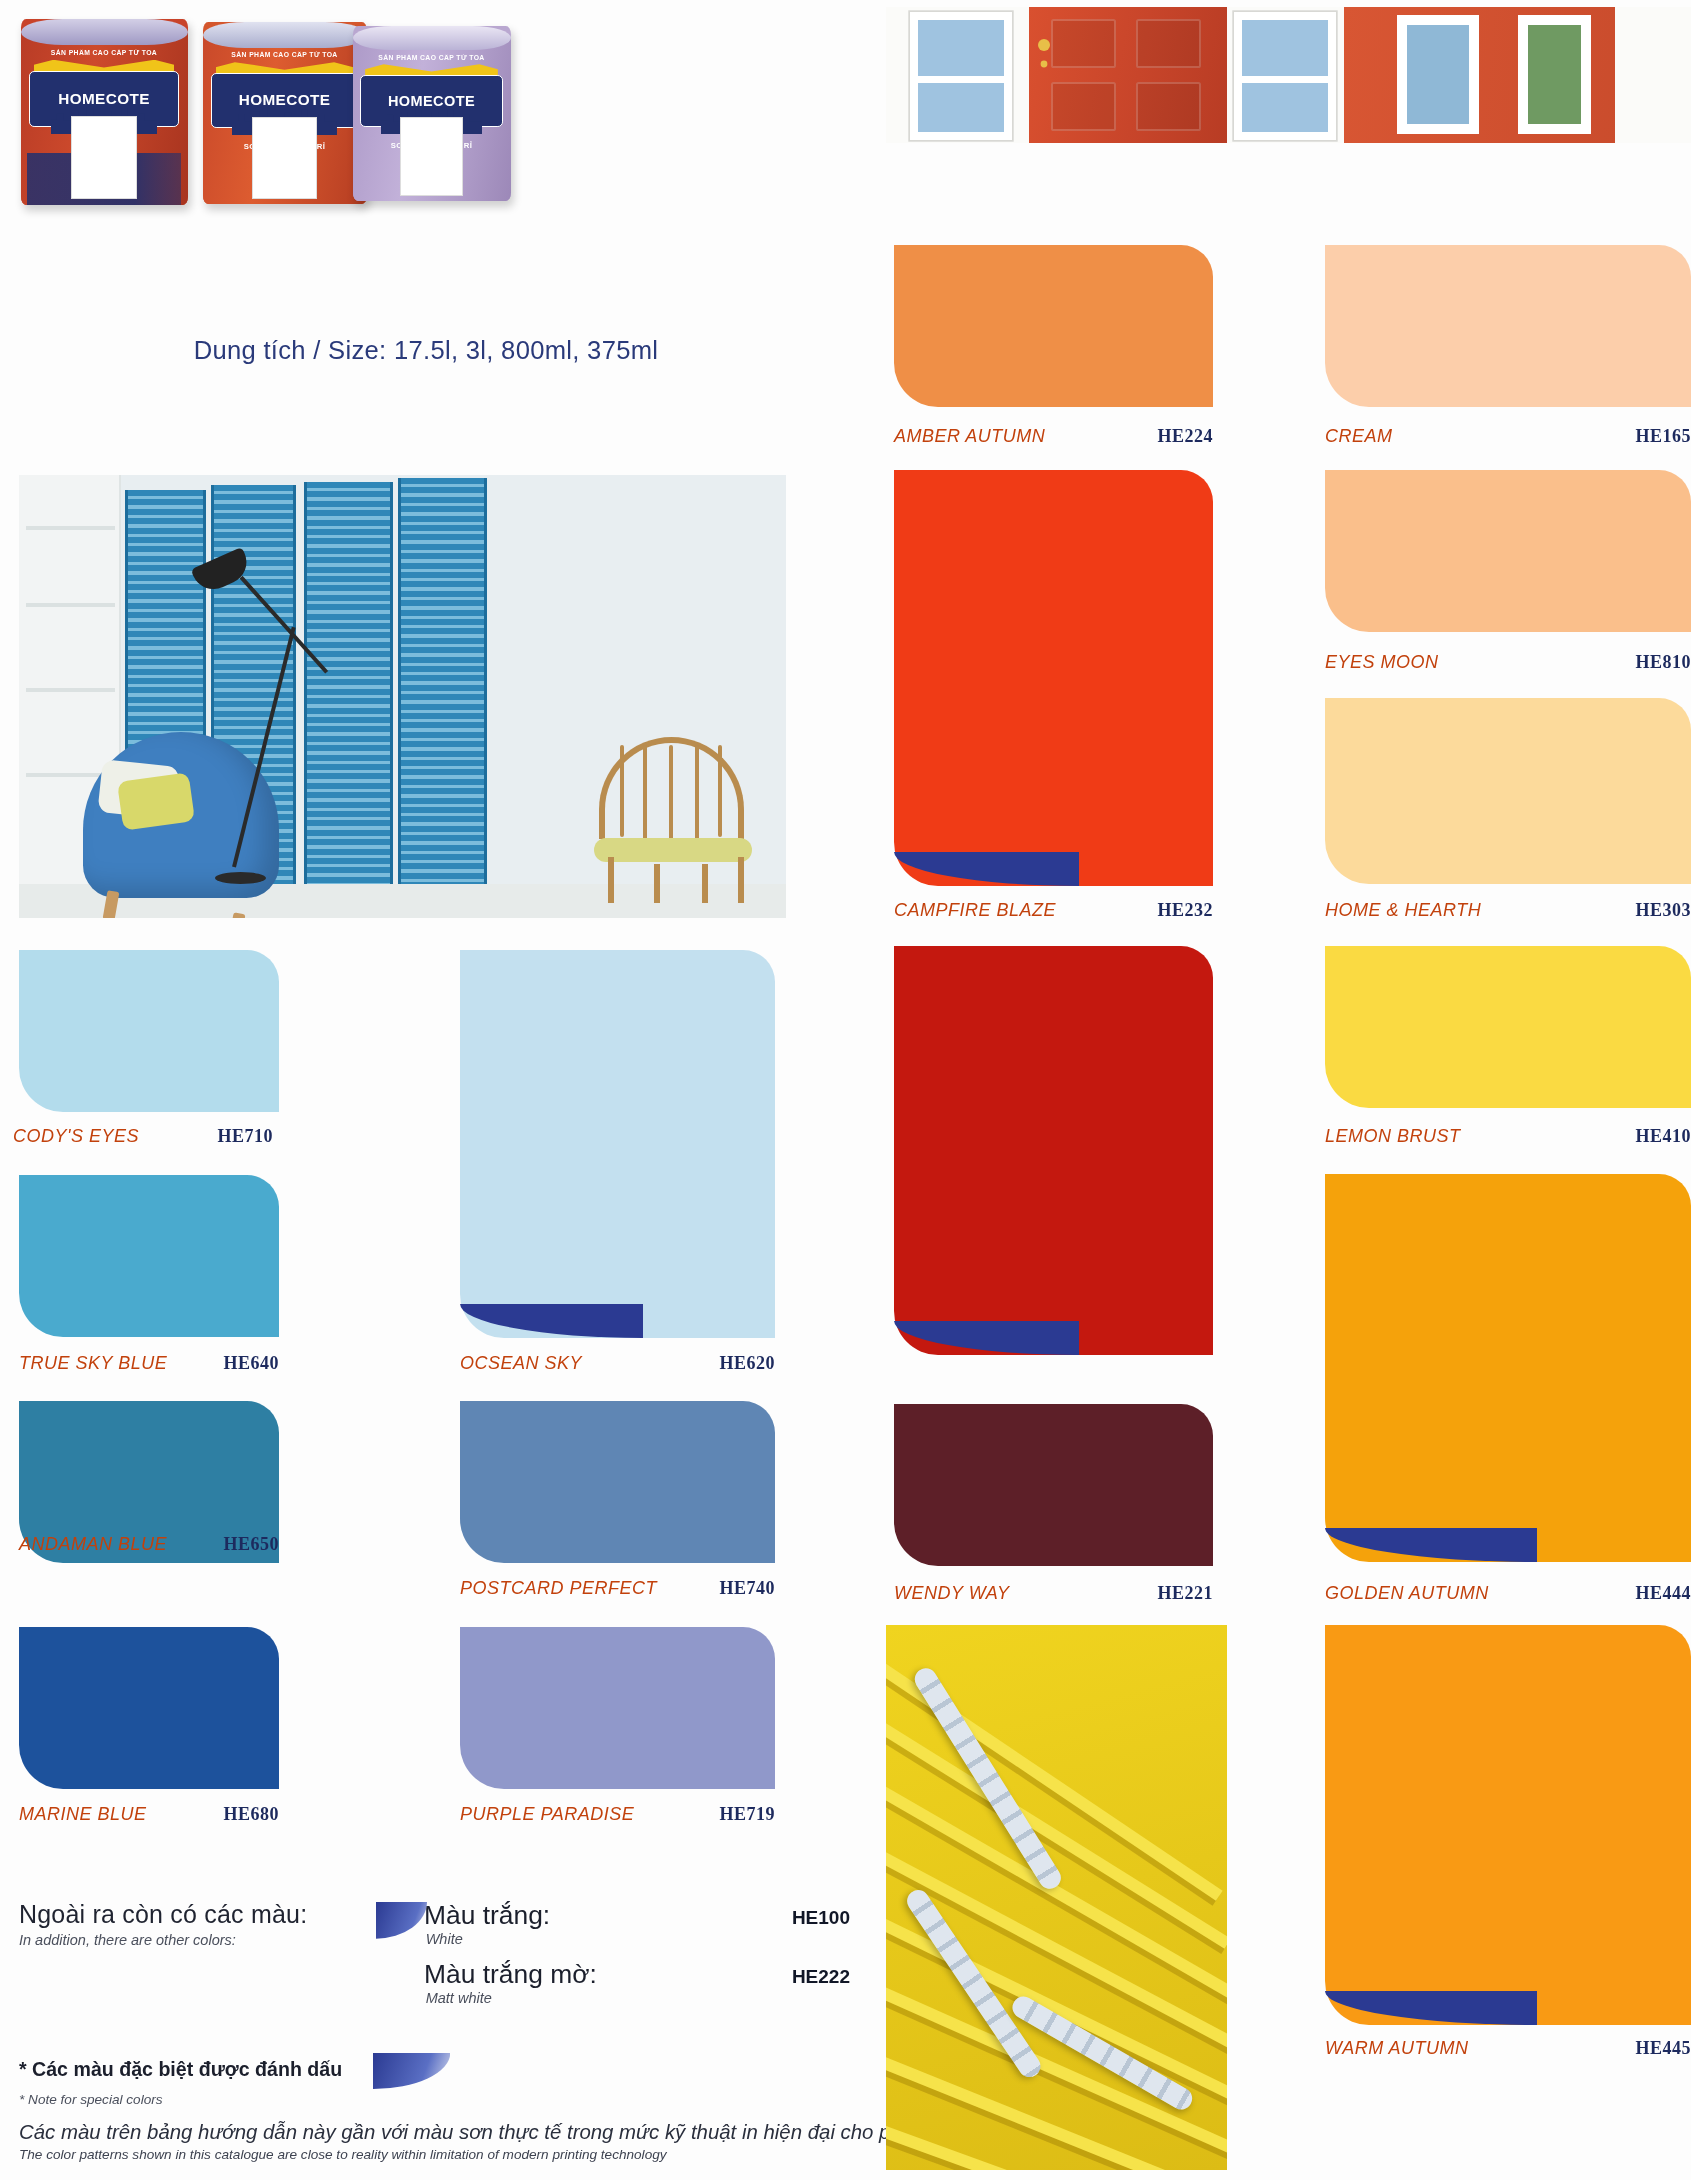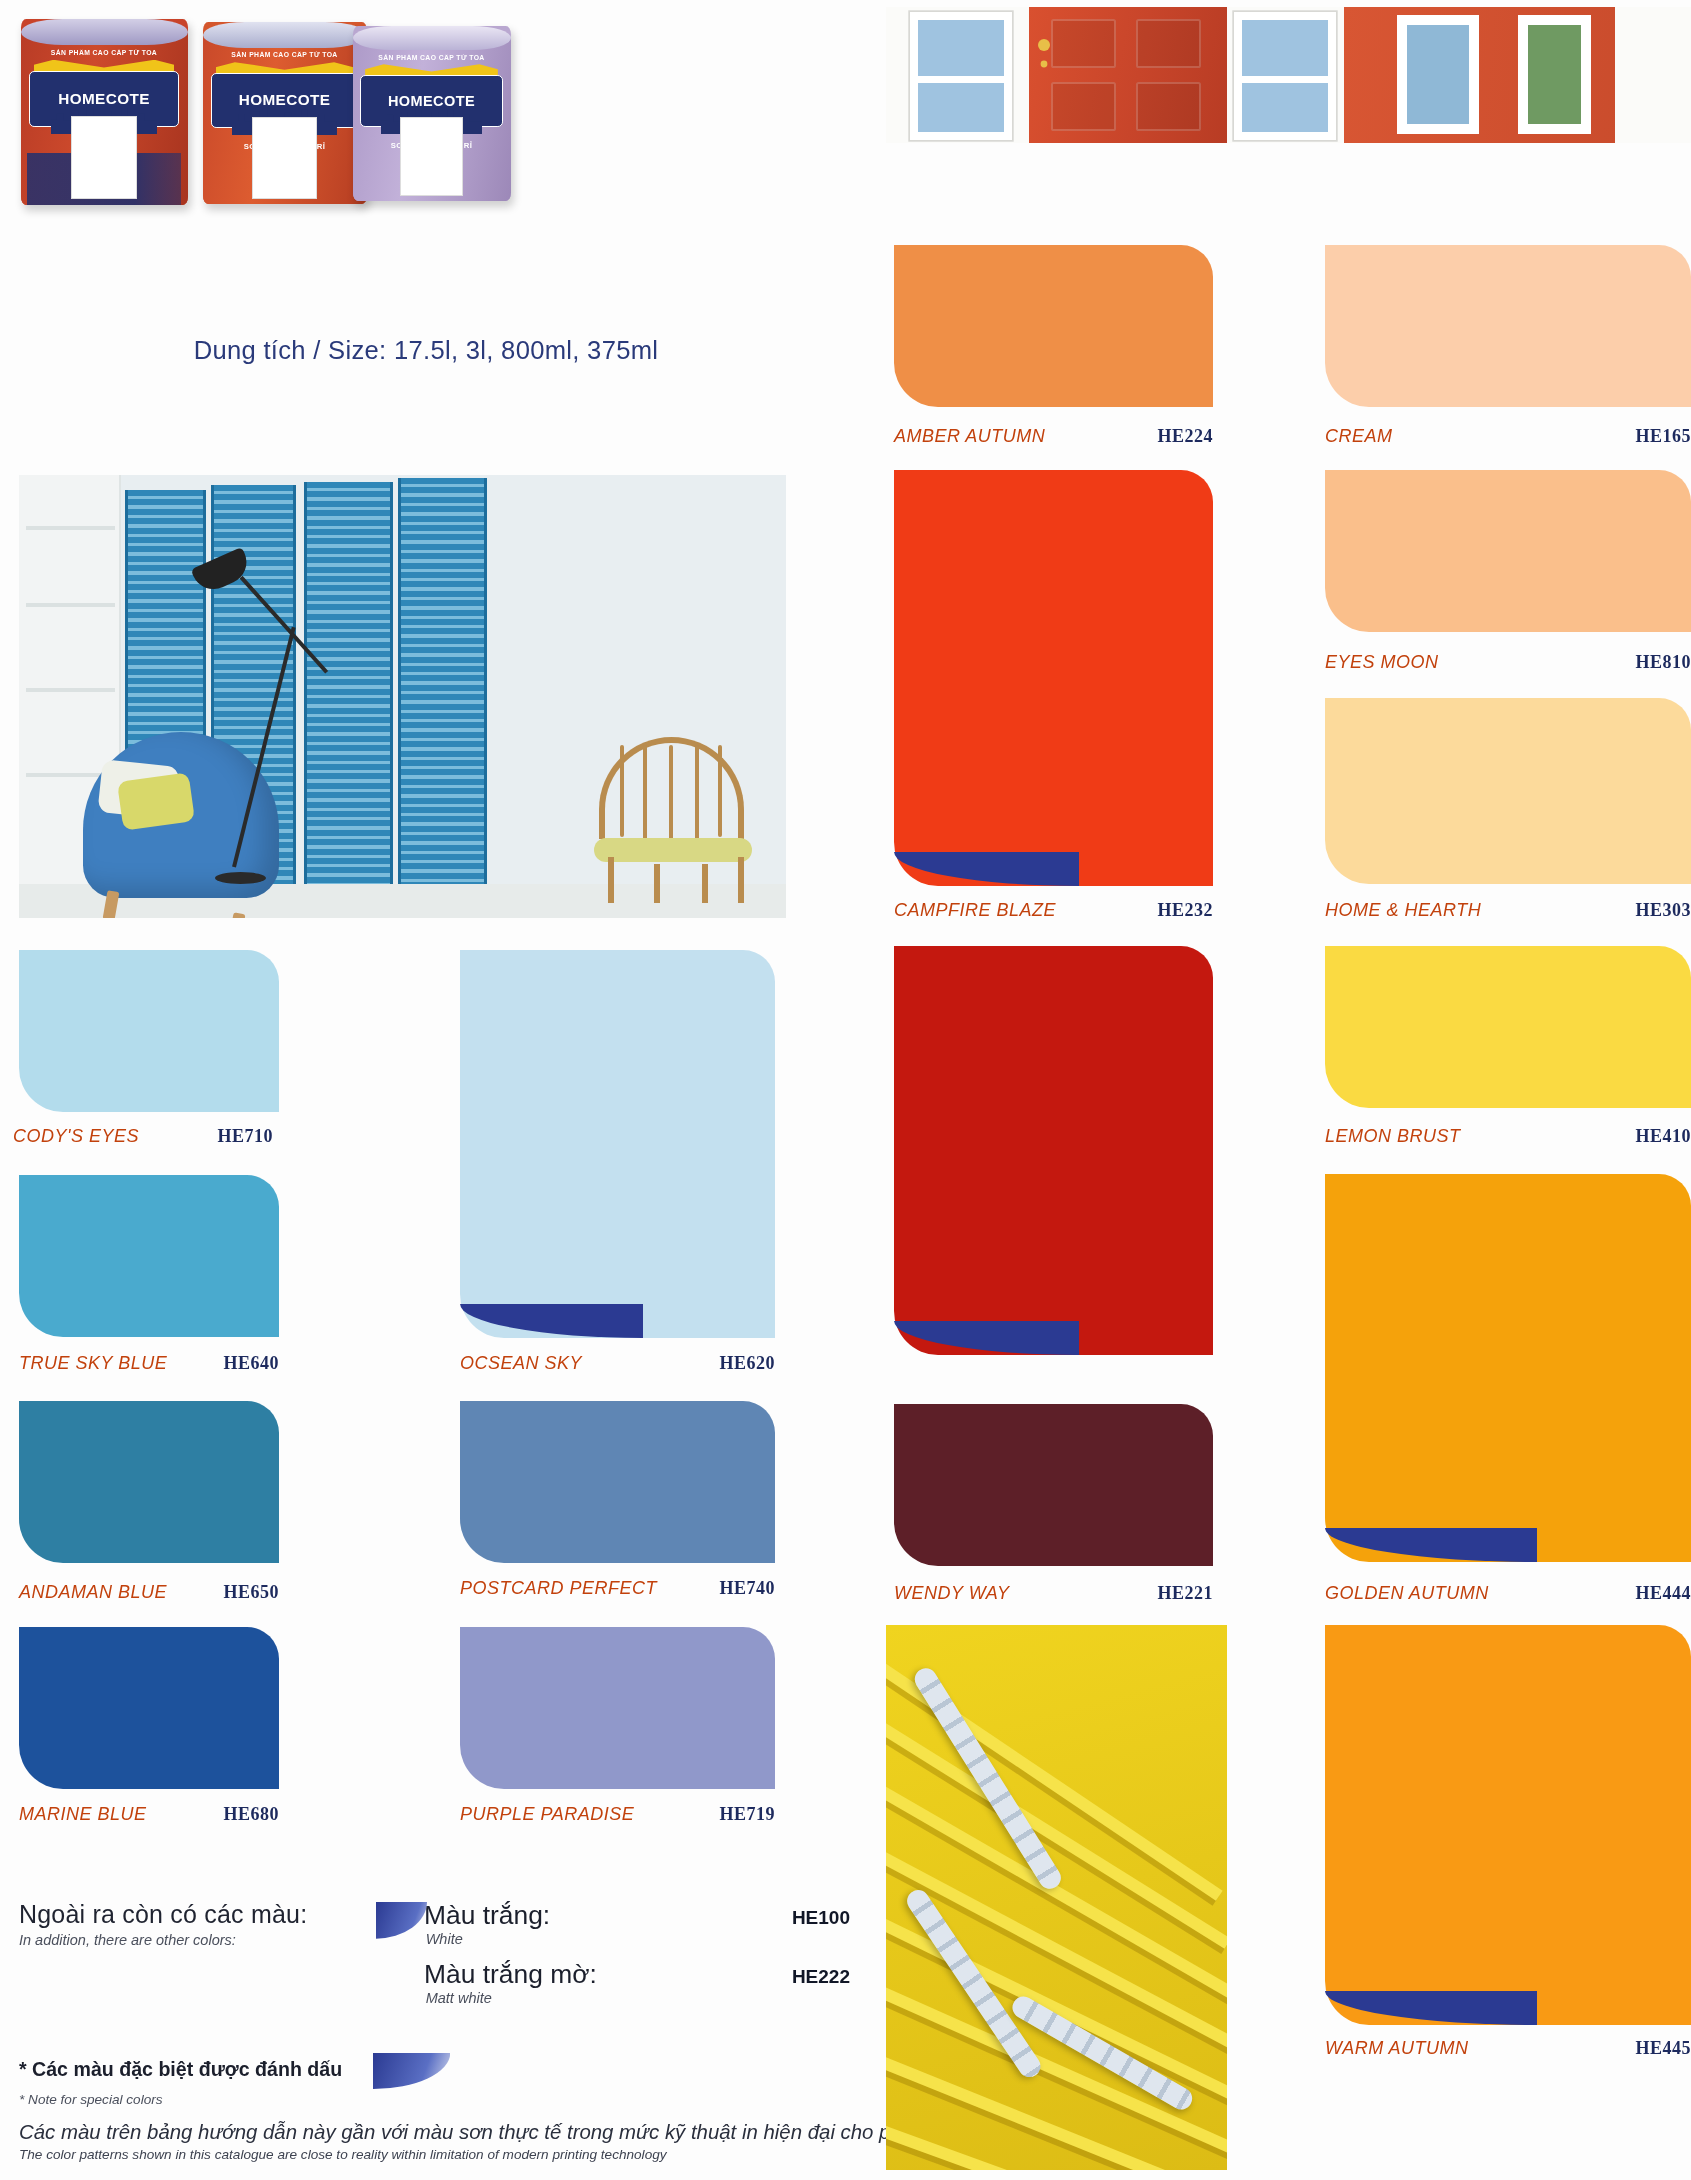--- a/index.html
+++ b/index.html
@@ -398,21 +398,21 @@
       <div class="chip" style="background:#4aaace;"></div>
     </div>
     <div class="swatch-label" style="left:19px; top:1353px; width:260px;">
       <span class="nm">TRUE SKY BLUE</span>
       <span class="cd">HE640</span>
     </div>
 
     <div class="swatch" style="left:19px; top:1401px; width:260px; height:162px;">
       <div class="chip" style="background:#2e7fa3;"></div>
     </div>
-    <div class="swatch-label" style="left:19px; top:1534px; width:260px;margin-top:48px;">
+    <div class="swatch-label" style="left:19px; top:1534px; width:260px;">
       <span class="nm">ANDAMAN BLUE</span>
       <span class="cd">HE650</span>
     </div>
 
     <div class="swatch" style="left:19px; top:1627px; width:260px; height:162px;">
       <div class="chip" style="background:#1d529c;"></div>
     </div>
     <div class="swatch-label" style="left:19px; top:1804px; width:260px;">
       <span class="nm">MARINE BLUE</span>
       <span class="cd">HE680</span>

